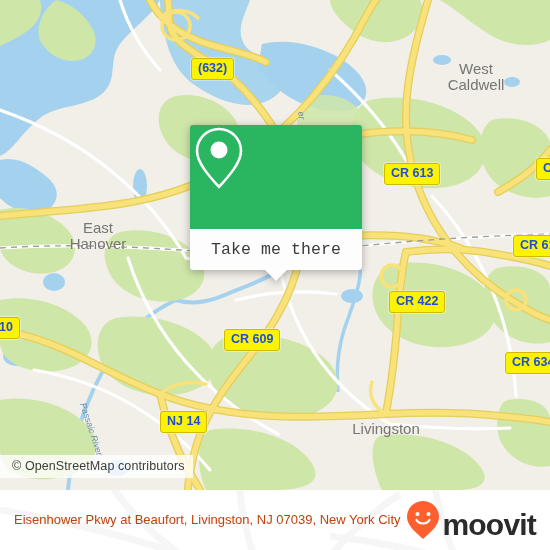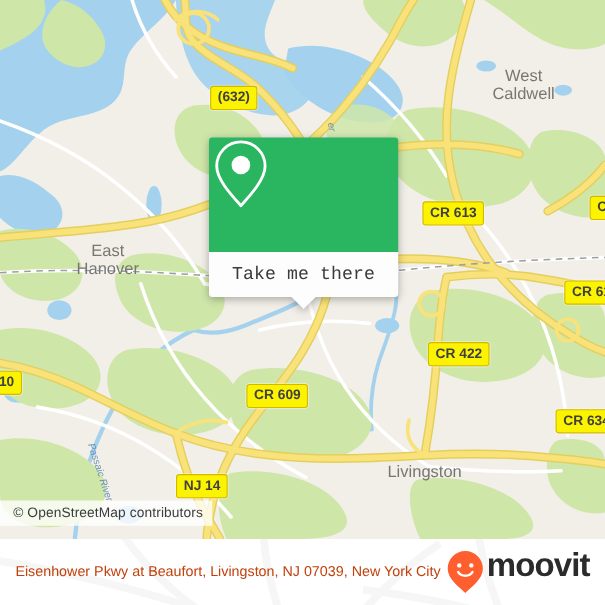--- a/index.html
+++ b/index.html
@@ -23,25 +23,24 @@
   .place-label.big{font-size:15px;}
   .water-label{
     font-family:"Liberation Sans", sans-serif;
     font-size:9px;fill:#6a8fb5;font-style:italic;
   }
 
   
   .shield{position:absolute;}
   .shield .sh-box{
     background:#fcf300;border:1.5px solid #d4b800;border-radius:3px;
-    color:#404040;font-family:"Liberation Sans", sans-serif;
+    color:#1d4ed8;font-family:"Liberation Sans", sans-serif;
     font-size:12.5px;font-weight:700;line-height:1;
     padding:3px 6px 4px 6px;white-space:nowrap;
     box-shadow:0 0 0 1px rgba(255,255,255,.35);
-    margin-top:20px;
   }
 
   
   .attrib{
     position:absolute;left:0;bottom:12px;
     background:rgba(255,255,255,.78);
     font-family:"Liberation Sans", sans-serif;
     font-size:12.5px;color:#3c3c3c;
     padding:4px 8px 5px 12px;
     letter-spacing:.1px;
@@ -82,21 +81,21 @@
   .footer-inner{
     position:relative;height:100%;
     display:flex;align-items:center;justify-content:space-between;
     padding:0 14px 0 14px;box-sizing:border-box;
   }
   .footer-title{
     font-family:"Liberation Sans", sans-serif;
     font-size:13px;color:#c2410c;line-height:1.38;
     max-width:400px;
   }
-  .logo{display:flex;align-items:flex-start;gap:2px;}
+  .logo{display:flex;align-items:flex-end;gap:2px;}
   .logo-word{
     font-family:"Liberation Sans", sans-serif;
     font-size:30px;font-weight:700;color:#2b2b2b;
     letter-spacing:-0.8px;line-height:1;
   }
 </style>
 </head>
 <body>
 
 <div id="app">

